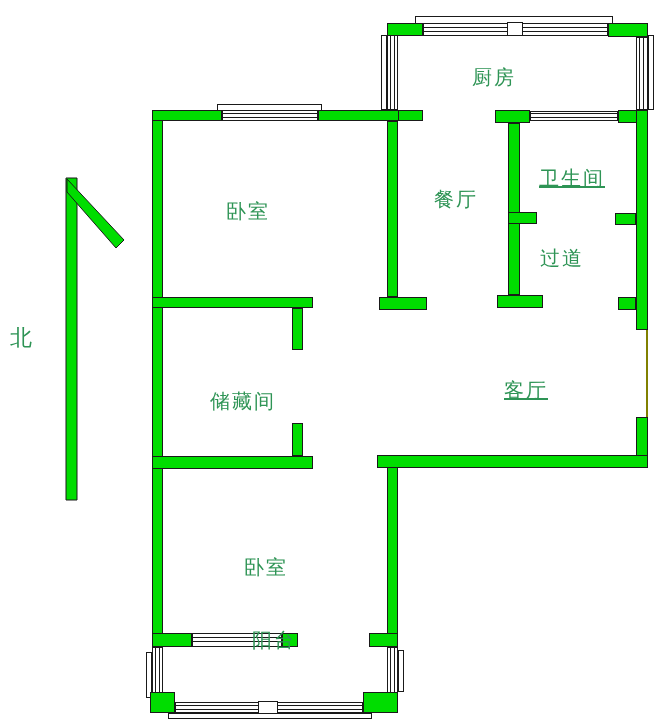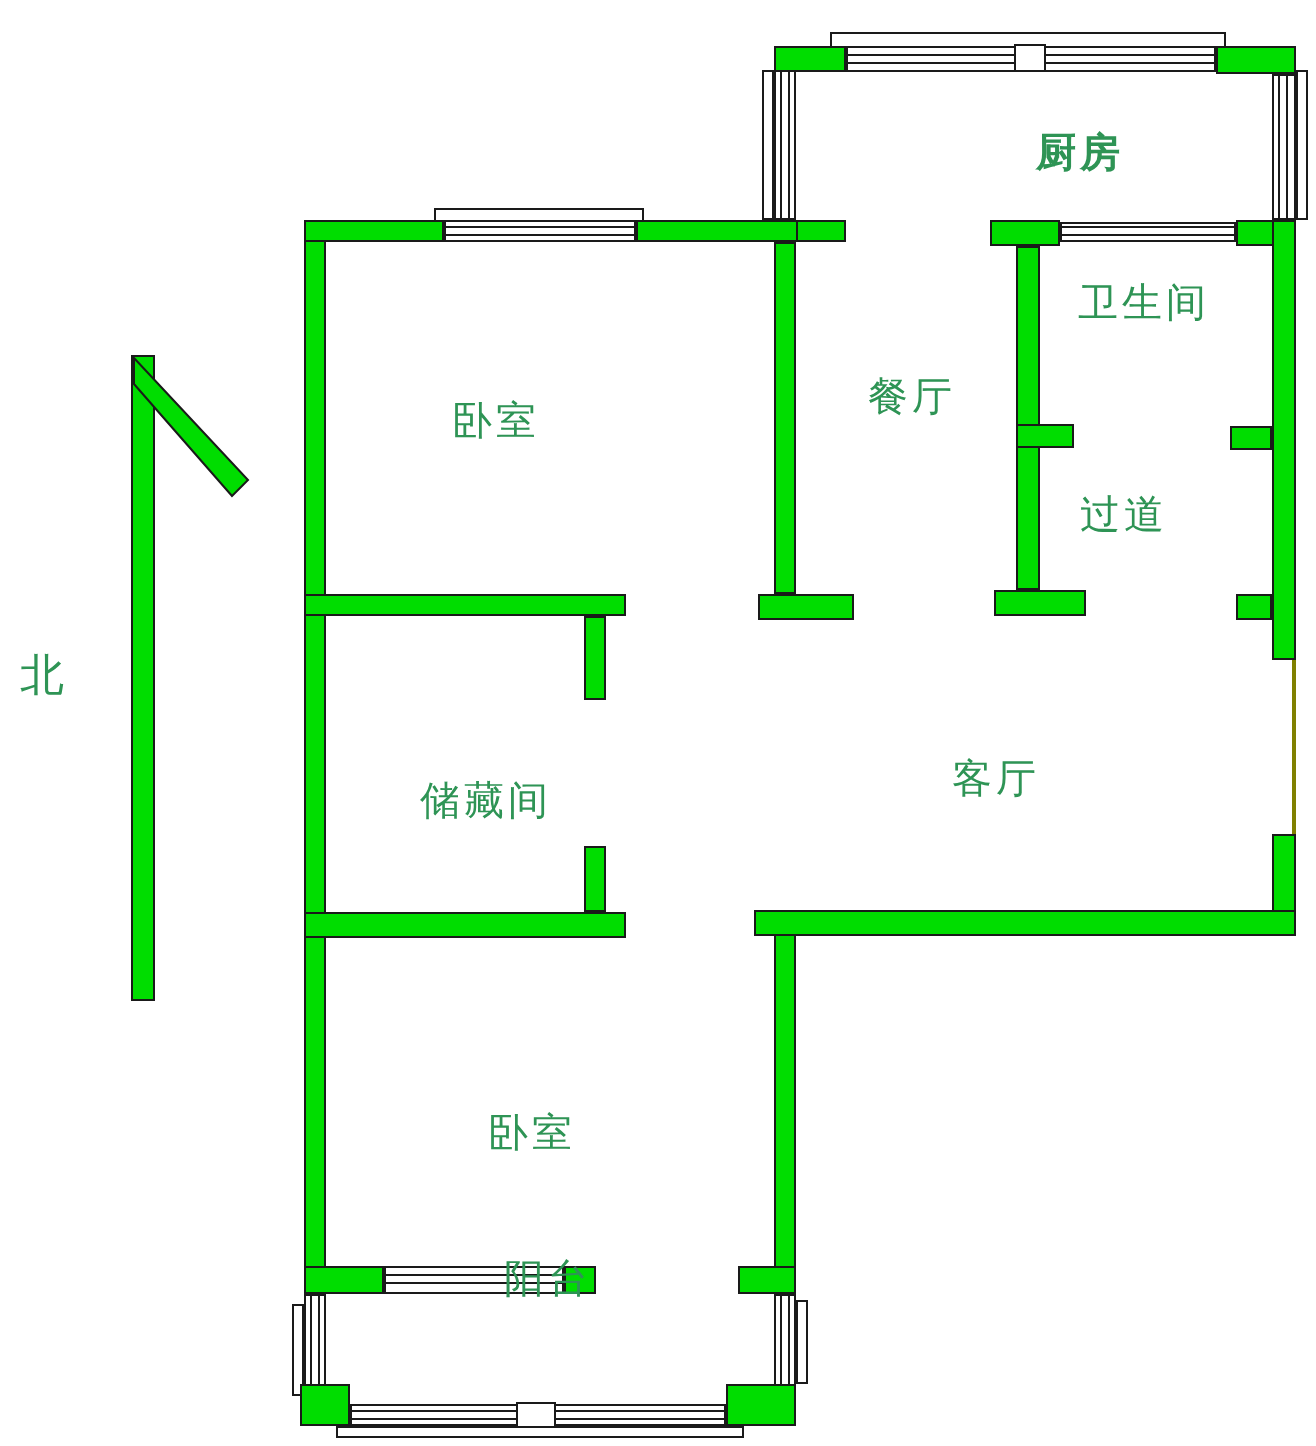--- a/index.html
+++ b/index.html
@@ -123,23 +123,23 @@
   <div class="win-v" style="left:152px;top:647px;width:11px;height:53px;"></div>
   <div class="frame" style="left:398px;top:650px;width:6px;height:42px;"></div>
   <div class="win-v" style="left:387px;top:647px;width:11px;height:48px;"></div>
   <div class="wall" style="left:150px;top:692px;width:25px;height:21px;"></div>
   <div class="win-h" style="left:175px;top:702px;width:188px;height:11px;"></div>
   <div class="frame" style="left:258px;top:701px;width:20px;height:13px;"></div>
   <div class="wall" style="left:363px;top:692px;width:35px;height:21px;"></div>
   <div class="frame" style="left:168px;top:713px;width:204px;height:6px;"></div>
 
   <div class="compass-label" style="left:21px;top:338px;">北</div>
-  <div class="room-label" style="left:540px;top:77px;font-weight:bold;">厨房</div>
-  <div class="room-label" style="left:572px;top:152px;">卫生间</div>
+  <div class="room-label" style="left:494px;top:77px;">厨房</div>
+  <div class="room-label" style="left:572px;top:178px;text-decoration:underline;">卫生间</div>
   <div class="room-label" style="left:456px;top:199px;">餐厅</div>
   <div class="room-label" style="left:562px;top:258px;text-align:center;">过道</div>
   <div class="room-label" style="left:248px;top:211px;">卧室</div>
   <div class="room-label" style="left:243px;top:401px;">储藏间</div>
-  <div class="room-label" style="left:498px;top:390px;">客厅</div>
+  <div class="room-label" style="left:526px;top:390px;text-decoration:underline;">客厅</div>
   <div class="room-label" style="left:266px;top:567px;">卧室</div>
   <div class="room-label" style="left:274px;top:640px;">阳台</div>
 
 </div>
 
 </body></html>

